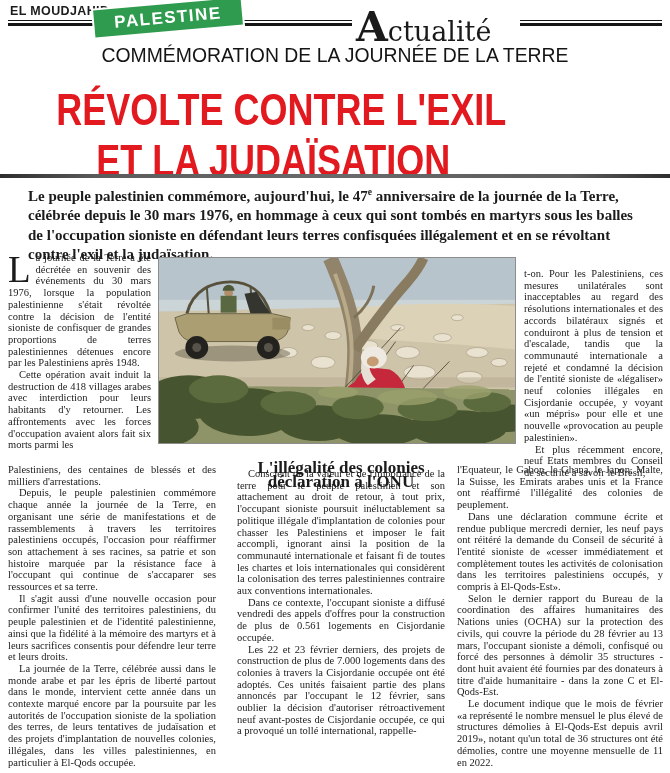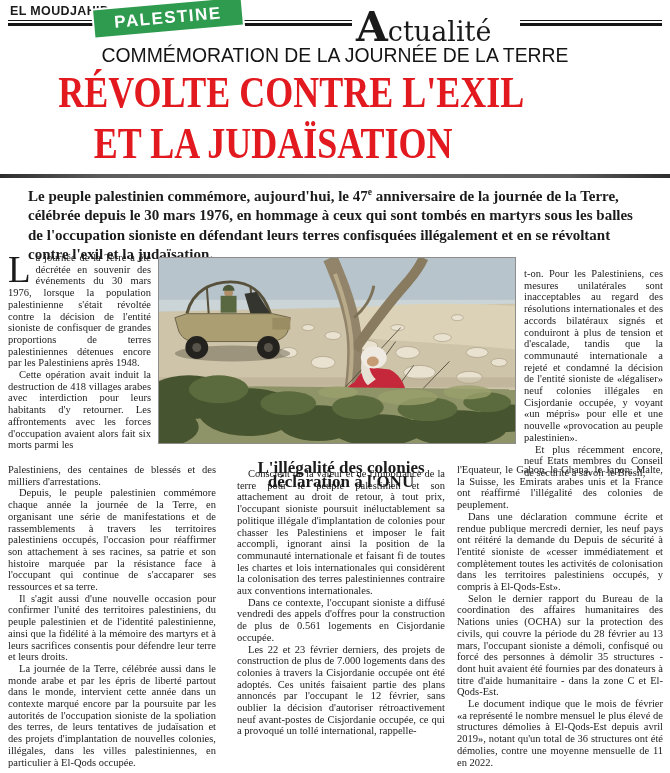--- a/index.html
+++ b/index.html
@@ -38,22 +38,22 @@
   }
   .section-title .big-a{font-size:41px;font-weight:700;}
   .section-title .rest{font-size:27px;}
   
   .kicker{
     position:absolute;left:0;top:44px;width:670px;text-align:center;
     font-family:"Liberation Sans",sans-serif;font-size:20px;color:#141414;
     transform:scaleX(.97);
   }
   .headline{
-    position:absolute;left:0;top:67px;width:546px;text-align:center;
-    color:var(--title-red);font-family:Liberation Serif, serif;
+    position:absolute;left:0;top:84px;width:546px;text-align:center;
+    color:var(--title-red);font-family:Liberation Sans, sans-serif;
     font-weight:700;font-size:45px;line-height:51px;
   }
   .headline .line{display:inline-block;transform:scaleX(.8);white-space:nowrap;}
   .divider{
     position:absolute;left:0;top:174px;width:670px;height:3.5px;
     background:linear-gradient(to right,#2e2e2e,#5c5c5c 15%,#6a6a6a 50%,#5c5c5c 85%,#2e2e2e);
   }
   .lede{
     position:absolute;left:28px;top:183px;width:614px;text-align:left;
     font-weight:700;font-size:15px;line-height:19.4px;
@@ -217,18 +217,18 @@
       <p>Dans ce contexte, l'occupant sioniste a diffusé vendredi des appels d'offres pour la construction de plus de 0.561 logements en Cisjordanie occupée.</p>
       <p>Les 22 et 23 février derniers, des projets de construction de plus de 7.000 logements dans des colonies à travers la Cisjordanie occupée ont été adoptés. Ces unités faisaient partie des plans annoncés par l'occupant le 12 février, sans oublier la décision d'autoriser rétroactivement neuf avant-postes de Cisjordanie occupée, ce qui a provoqué un tollé international, rappelle-</p>
   </div>
 
   <div id="col3-narrow" class="textblock no-first-indent">
     <p>t-on. Pour les Palestiniens, ces mesures unilatérales sont inacceptables au regard des résolutions internationales et des accords bilatéraux signés et conduiront à plus de tension et d'escalade, tandis que la communauté internationale a rejeté et condamné la décision de l'entité sioniste de «légaliser» neuf colonies illégales en Cisjordanie occupée, y voyant «un mépris» pour elle et une nouvelle «provocation au peuple palestinien».</p>
       <p>Et plus récemment encore, neuf Etats membres du Conseil de sécurité à savoir le Brésil,</p>
   </div>
   <div id="col3-wide" class="textblock no-first-indent">
     <p>l'Equateur, le Gabon, le Ghana, le Japon, Malte, la Suisse, les Emirats arabes unis et la France ont réaffirmé l'illégalité des colonies de peuplement.</p>
-      <p>Dans une déclaration commune écrite et rendue publique mercredi dernier, les neuf pays ont réitéré la demande du Depuis de sécurité à l'entité sioniste de «cesser immédiatement et complètement toutes les activités de colonisation dans les territoires palestiniens occupés, y compris à El-Qods-Est».</p>
+      <p>Dans une déclaration commune écrite et rendue publique mercredi dernier, les neuf pays ont réitéré la demande du Conseil de sécurité à l'entité sioniste de «cesser immédiatement et complètement toutes les activités de colonisation dans les territoires palestiniens occupés, y compris à El-Qods-Est».</p>
       <p>Selon le dernier rapport du Bureau de la coordination des affaires humanitaires des Nations unies (OCHA) sur la protection des civils, qui couvre la période du 28 février au 13 mars, l'occupant sioniste a démoli, confisqué ou forcé des personnes à démolir 35 structures - dont huit avaient été fournies par des donateurs à titre d'aide humanitaire - dans la zone C et El-Qods-Est.</p>
       <p>Le document indique que le mois de février «a représenté le nombre mensuel le plus élevé de structures démolies à El-Qods-Est depuis avril 2019», notant qu'un total de 36 structures ont été démolies, contre une moyenne mensuelle de 11 en 2022.</p>
   </div>
 
 </div>
 
 </body></html>

